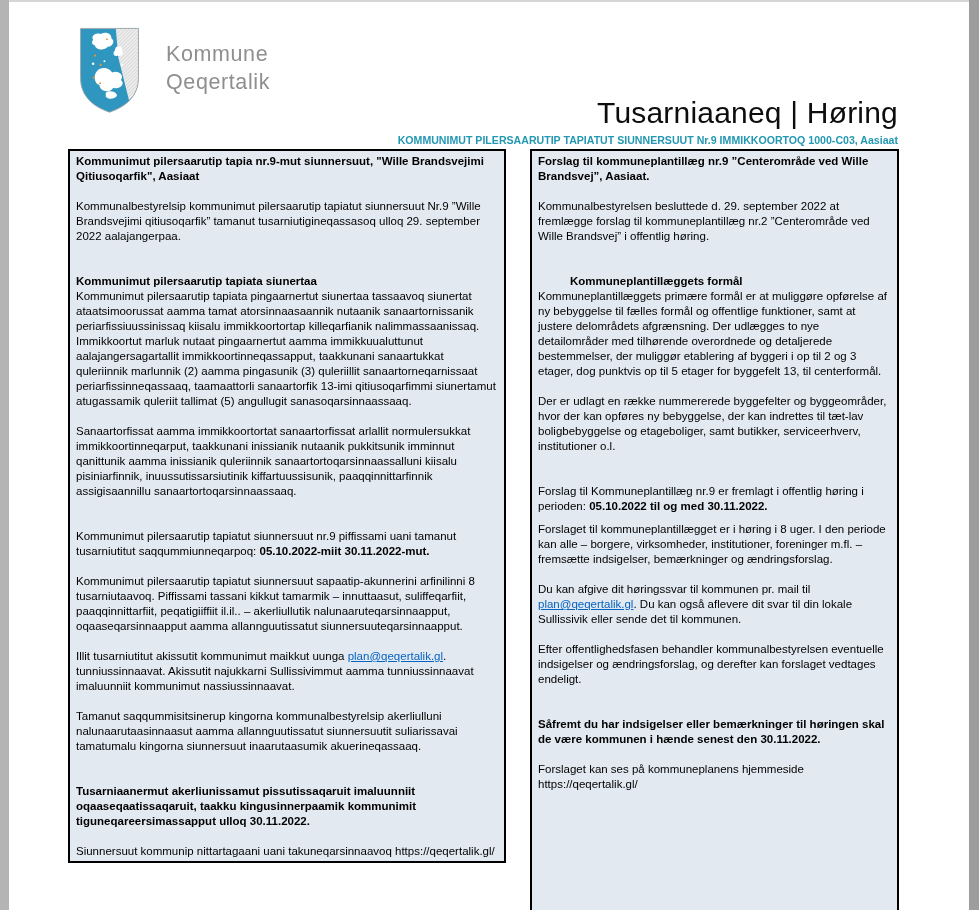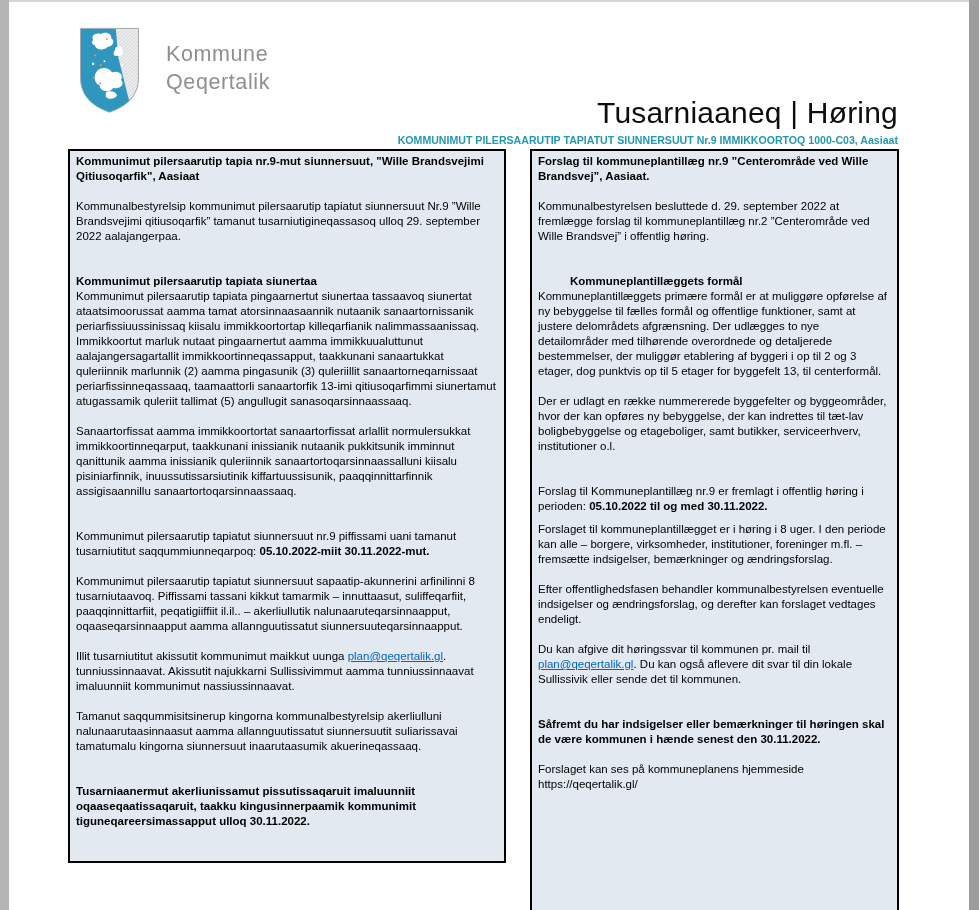--- a/index.html
+++ b/index.html
@@ -97,26 +97,27 @@
     <p class="bold" style="margin-top: 0px;"><span>Kommunimut pilersaarutip tapia nr.9-mut siunnersuut, "Wille Brandsvejimi Qitiusoqarfik", Aasiaat</span></p>
     <p style="margin-top: 15px;"><span>Kommunalbestyrelsip kommunimut pilersaarutip tapiatut siunnersuut Nr.9 ”Wille Brandsvejimi qitiusoqarfik” tamanut tusarniutigineqassasoq ulloq 29. september 2022 aalajangerpaa.</span></p>
     <p class="bold" style="margin-top: 30px;"><span>Kommunimut pilersaarutip tapiata siunertaa</span></p>
     <p style="margin-top: 0px;"><span>Kommunimut pilersaarutip tapiata pingaarnertut siunertaa tassaavoq siunertat ataatsimoorussat aamma tamat atorsinnaasaannik nutaanik sanaartornissanik periarfissiuussinissaq kiisalu immikkoortortap killeqarfianik nalimmassaanissaq. Immikkoortut marluk nutaat pingaarnertut aamma immikkuualuttunut aalajangersagartallit immikkoortinneqassapput, taakkunani sanaartukkat quleriinnik marlunnik (2) aamma pingasunik (3) quleriillit sanaartorneqarnissaat periarfissinneqassaaq, taamaattorli sanaartorfik 13-imi qitiusoqarfimmi siunertamut atugassamik quleriit tallimat (5) angullugit sanasoqarsinnaassaaq.</span></p>
     <p style="margin-top: 15px;"><span>Sanaartorfissat aamma immikkoortortat sanaartorfissat arlallit normulersukkat immikkoortinneqarput, taakkunani inissianik nutaanik pukkitsunik imminnut qanittunik aamma inissianik quleriinnik sanaartortoqarsinnaassalluni kiisalu pisiniarfinnik, inuussutissarsiutinik kiffartuussisunik, paaqqinnittarfinnik assigisaannillu sanaartortoqarsinnaassaaq.</span></p>
     <p style="margin-top: 30px;"><span>Kommunimut pilersaarutip tapiatut siunnersuut nr.9 piffissami uani tamanut tusarniutitut saqqummiunneqarpoq: </span><span class="bold">05.10.2022-miit 30.11.2022-mut.</span></p>
     <p style="margin-top: 15px;"><span>Kommunimut pilersaarutip tapiatut siunnersuut sapaatip-akunnerini arfinilinni 8 tusarniutaavoq. Piffissami tassani kikkut tamarmik – innuttaasut, suliffeqarfiit, paaqqinnittarfiit, peqatigiiffiit il.il.. – akerliullutik nalunaaruteqarsinnaapput, oqaaseqarsinnaapput aamma allannguutissatut siunnersuuteqarsinnaapput.</span></p>
     <p style="margin-top: 15px;"><span>Illit tusarniutitut akissutit kommunimut maikkut uunga </span><a class="link" href="#">plan@qeqertalik.gl</a><span>. tunniussinnaavat. Akissutit najukkarni Sullissivimmut aamma tunniussinnaavat imaluunniit kommunimut nassiussinnaavat.</span></p>
     <p style="margin-top: 15px;"><span>Tamanut saqqummisitsinerup kingorna kommunalbestyrelsip akerliulluni nalunaarutaasinnaasut aamma allannguutissatut siunnersuutit suliarissavai tamatumalu kingorna siunnersuut inaarutaasumik akuerineqassaaq.</span></p>
     <p class="bold" style="margin-top: 30px;"><span>Tusarniaanermut akerliunissamut pissutissaqaruit imaluunniit oqaaseqaatissaqaruit, taakku kingusinnerpaamik kommunimit tiguneqareersimassapput ulloq 30.11.2022.</span></p>
+    <p style="margin-top: 15px;"><span>Siunnersuut kommunip nittartagaani uani takuneqarsinnaavoq https://qeqertalik.gl/</span></p>
   </section>
 <section class="col-box col-right">
     <p class="bold" style="margin-top: 0px;"><span>Forslag til kommuneplantillæg nr.9 ”Centerområde ved Wille Brandsvej”, Aasiaat.</span></p>
     <p style="margin-top: 15px;"><span>Kommunalbestyrelsen besluttede d. 29. september 2022 at fremlægge forslag til kommuneplantillæg nr.2 ”Centerområde ved Wille Brandsvej” i offentlig høring.</span></p>
     <p class="bold" style="margin-top: 30px; padding-left: 32px;"><span>Kommuneplantillæggets formål</span></p>
     <p style="margin-top: 0px;"><span>Kommuneplantillæggets primære formål er at muliggøre opførelse af ny bebyggelse til fælles formål og offentlige funktioner, samt at justere delområdets afgrænsning. Der udlægges to nye detailområder med tilhørende overordnede og detaljerede bestemmelser, der muliggør etablering af byggeri i op til 2 og 3 etager, dog punktvis op til 5 etager for byggefelt 13, til centerformål.</span></p>
     <p style="margin-top: 15px;"><span>Der er udlagt en række nummererede byggefelter og byggeområder, hvor der kan opføres ny bebyggelse, der kan indrettes til tæt-lav boligbebyggelse og etageboliger, samt butikker, serviceerhverv, institutioner o.l.</span></p>
     <p style="margin-top: 30px;"><span>Forslag til Kommuneplantillæg nr.9 er fremlagt i offentlig høring i perioden: </span><span class="bold">05.10.2022 til og med 30.11.2022.</span></p>
     <p style="margin-top: 8px;"><span>Forslaget til kommuneplantillægget er i høring i 8 uger. I den periode kan alle – borgere, virksomheder, institutioner, foreninger m.fl. – fremsætte indsigelser, bemærkninger og ændringsforslag.</span></p>
+    <p style="margin-top: 15px;"><span>Du kan afgive dit høringssvar til kommunen pr. mail til </span><a class="link" href="#">plan@qeqertalik.gl</a><span>. Du kan også aflevere dit svar til din lokale Sullissivik eller sende det til kommunen.</span></p>
     <p style="margin-top: 15px;"><span>Efter offentlighedsfasen behandler kommunalbestyrelsen eventuelle indsigelser og ændringsforslag, og derefter kan forslaget vedtages endeligt.</span></p>
-    <p style="margin-top: 15px;"><span>Du kan afgive dit høringssvar til kommunen pr. mail til </span><a class="link" href="#">plan@qeqertalik.gl</a><span>. Du kan også aflevere dit svar til din lokale Sullissivik eller sende det til kommunen.</span></p>
     <p class="bold" style="margin-top: 30px;"><span>Såfremt du har indsigelser eller bemærkninger til høringen skal de være kommunen i hænde senest den 30.11.2022.</span></p>
     <p style="margin-top: 15px;"><span>Forslaget kan ses på kommuneplanens hjemmeside https://qeqertalik.gl/</span></p>
   </section>
 
 </body></html>

